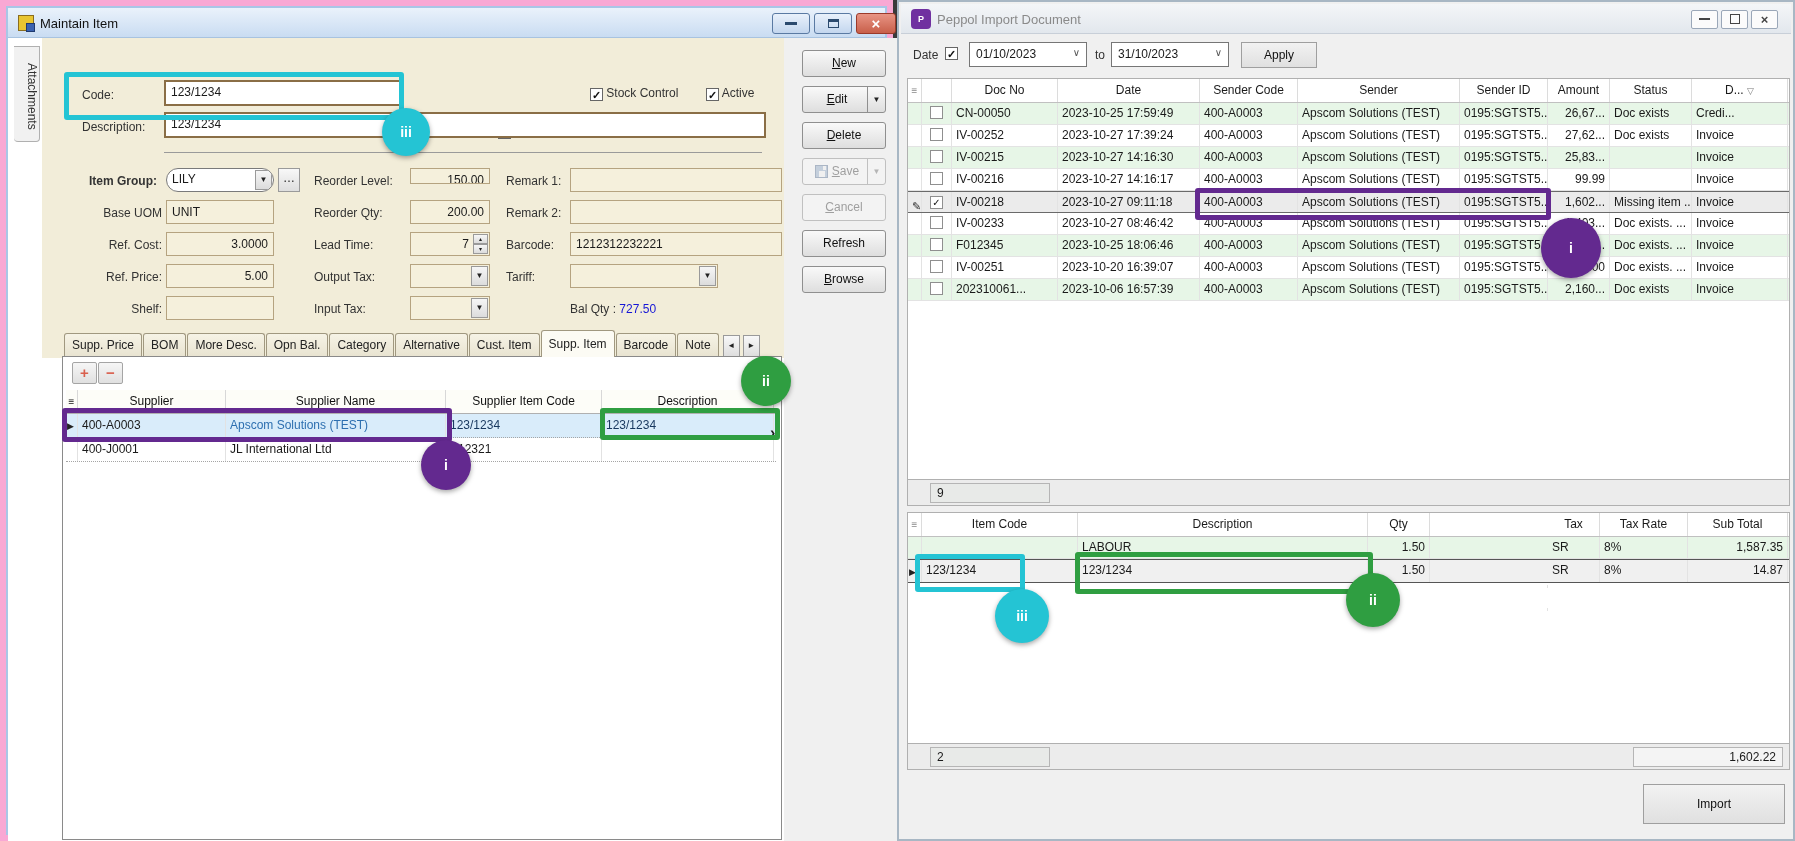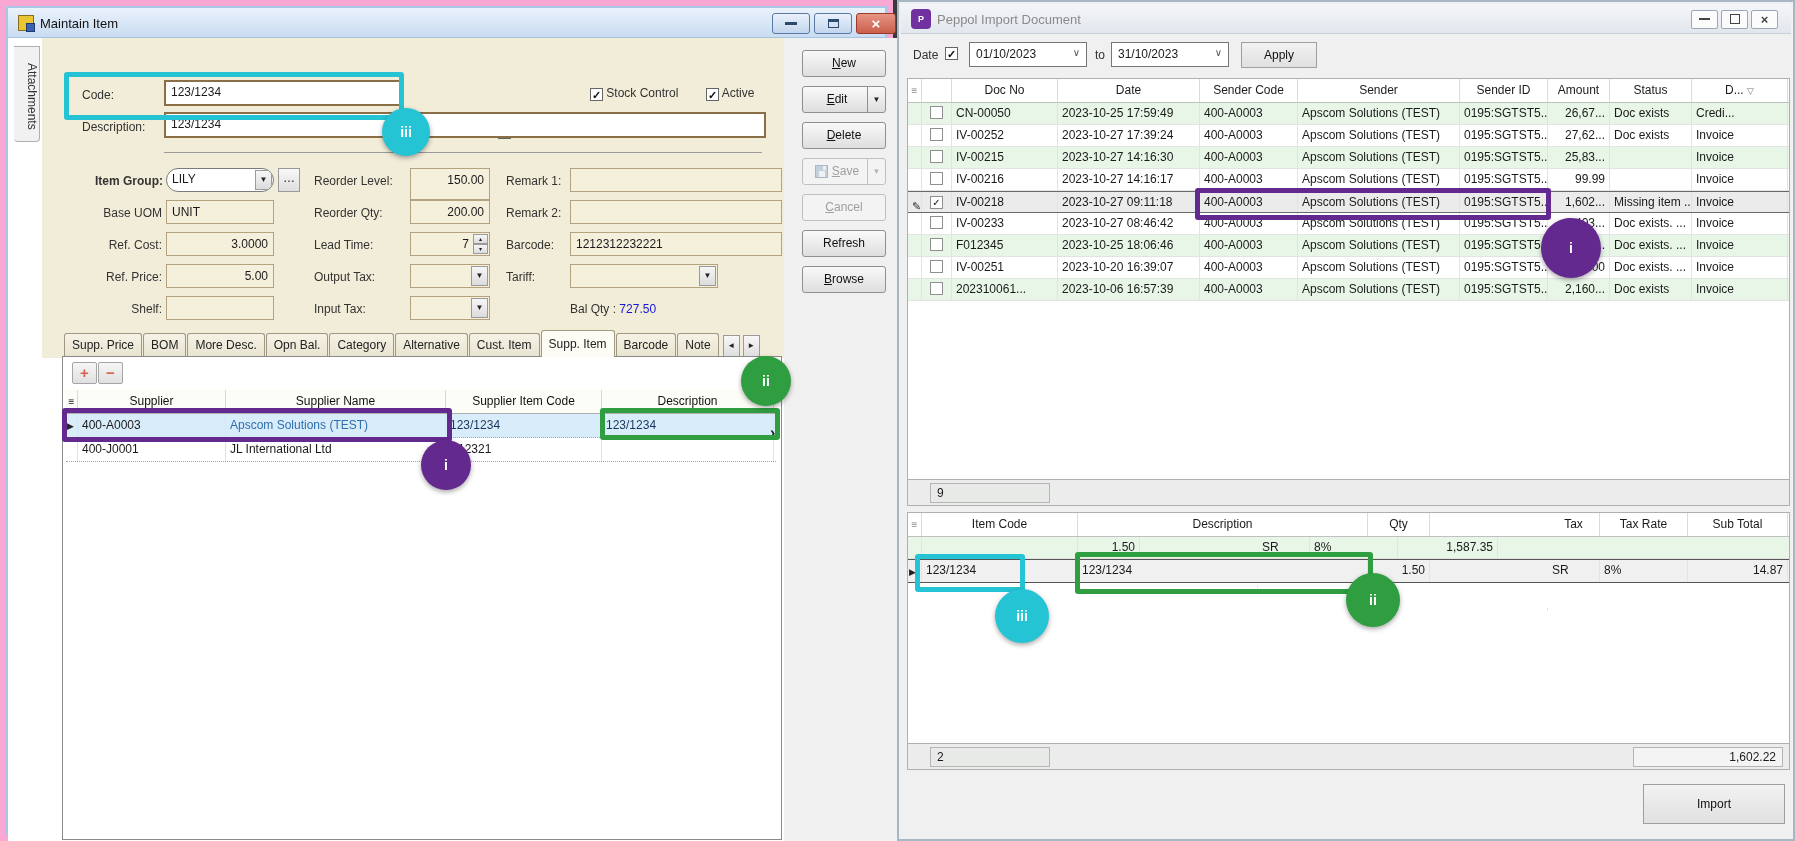--- a/index.html
+++ b/index.html
@@ -134,25 +134,25 @@
 
     <span class="lbl" style="left:76px;top:82px;">Code:</span>
     <div class="field" style="left:158px;top:74px;width:238px;height:26px;">123/1234</div>
     <span class="lbl" style="left:492px;top:80px;margin-top:40px;"><span class="cbx"></span> <span>Serial No.</span></span>
     <span class="lbl" style="left:584px;top:80px;"><span class="cbx">✓</span> <span>Stock Control</span></span>
     <span class="lbl" style="left:700px;top:80px;"><span class="cbx">✓</span> <span>Active</span></span>
     <span class="lbl" style="left:76px;top:114px;">Description:</span>
     <div class="field" style="left:158px;top:106px;width:602px;height:26px;">123/1234</div>
     <div class="underline-row" style="left:158px;top:146px;width:598px;"></div>
 
-    <span class="lbl" style="left:31px;top:168px;width:126px;text-align:right;font-weight:bold;">Item Group:</span>
+    <span class="lbl" style="left:25px;top:168px;width:126px;text-align:right;font-weight:bold;">Item Group:</span>
     <div class="field" style="left:160px;top:162px;width:108px;height:24px;border-width:1px;border-color:#7a7a7a;border-radius:12px;"><span>LILY</span><span class="combo-arrow">▼</span></div>
     <div class="abs" style="left:272px;top:162px;width:22px;height:24px;background:linear-gradient(#f8f8f8,#dedede);border:1px solid #9a9a9a;text-align:center;line-height:18px;">…</div>
     <span class="lbl" style="left:308px;top:168px;">Reorder Level:</span>
-    <div class="field-beige num" style="left:404px;top:162px;width:80px;height:32px;">150.00</div>
+    <div class="field-beige num" style="left:404px;top:162px;width:80px;height:16px;">150.00</div>
     <span class="lbl" style="left:500px;top:168px;">Remark 1:</span>
     <div class="field-beige" style="left:564px;top:162px;width:212px;height:24px;"></div>
 
     <span class="lbl" style="left:30px;top:200px;width:126px;text-align:right;">Base UOM</span>
     <div class="field-beige" style="left:160px;top:194px;width:108px;height:24px;">UNIT</div>
     <span class="lbl" style="left:308px;top:200px;">Reorder Qty:</span>
     <div class="field-beige num" style="left:404px;top:194px;width:80px;height:24px;">200.00</div>
     <span class="lbl" style="left:500px;top:200px;">Remark 2:</span>
     <div class="field-beige" style="left:564px;top:194px;width:212px;height:24px;"></div>
 
@@ -399,20 +399,21 @@
         <div class="c i2">Description</div>
         <div class="c i3" style="text-align:center;">Qty</div>
         <div class="c i4" style="text-align:center;">U/Price</div>
         <div class="c i5">Tax</div>
         <div class="c i6">Tax Rate</div>
         <div class="c i7" style="text-align:center;">Sub Total</div>
       </div>
       <div class="dgrow igrow1">
         <div class="c i0"></div>
         <div class="c i1"></div>
+        <div class="c i2">LABOUR</div>
         <div class="c i3">1.50</div>
         <div class="c i4">999.85</div>
         <div class="c i5">SR</div>
         <div class="c i6">8%</div>
         <div class="c i7">1,587.35</div>
       </div>
       <div class="dgrow igrow2" style="height:24px;">
         <div class="c i0 rowmark" style="padding:2px 0 0 1px;">▶</div>
         <div class="c i1">123/1234</div>
         <div class="c i2">123/1234</div>

